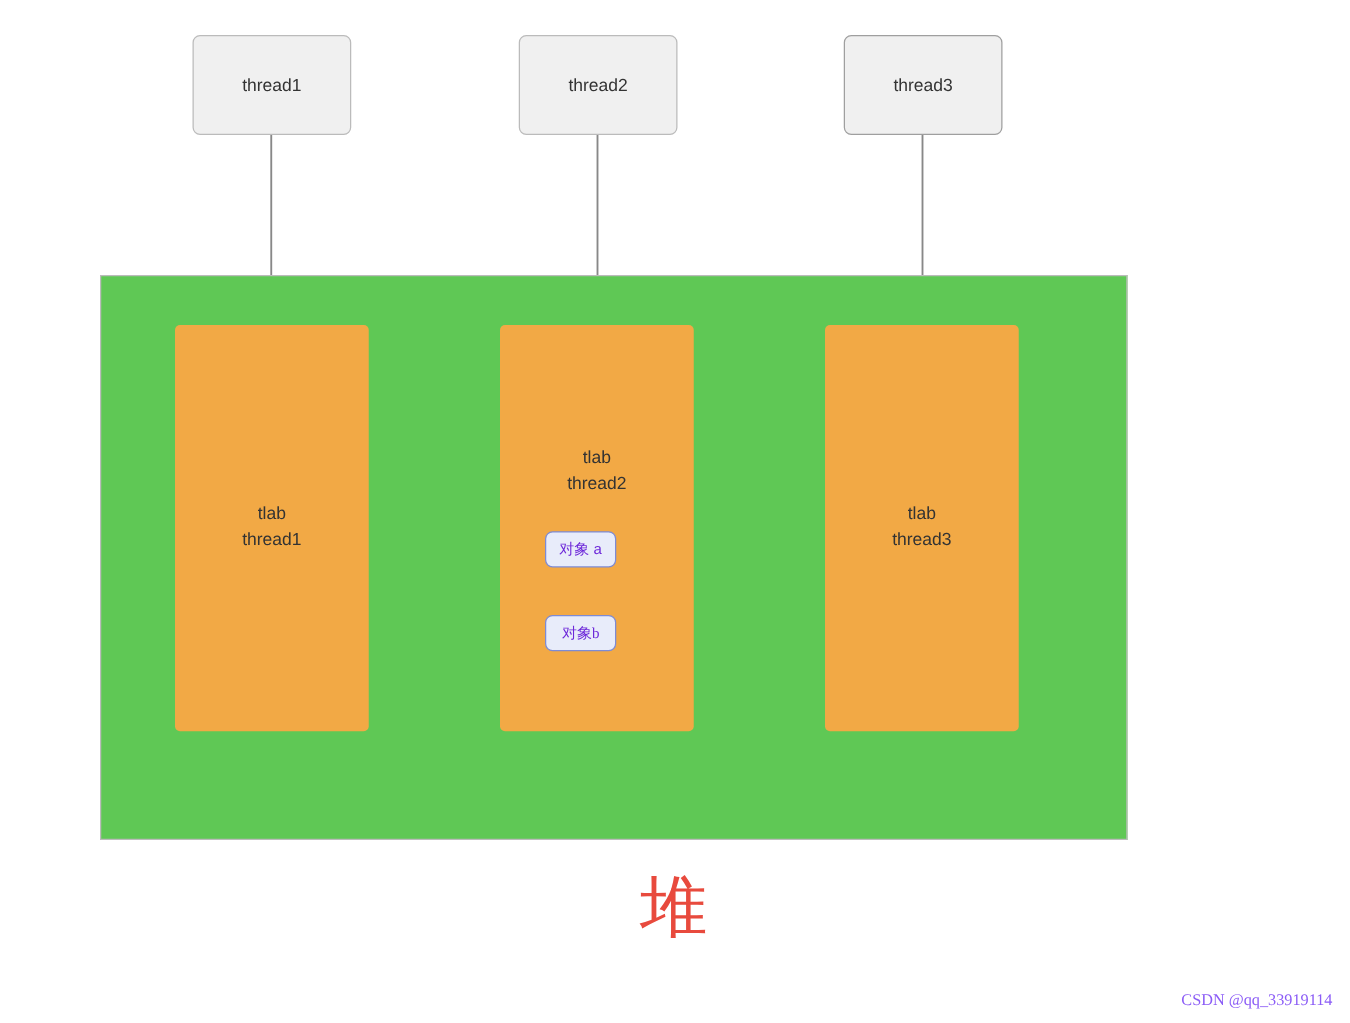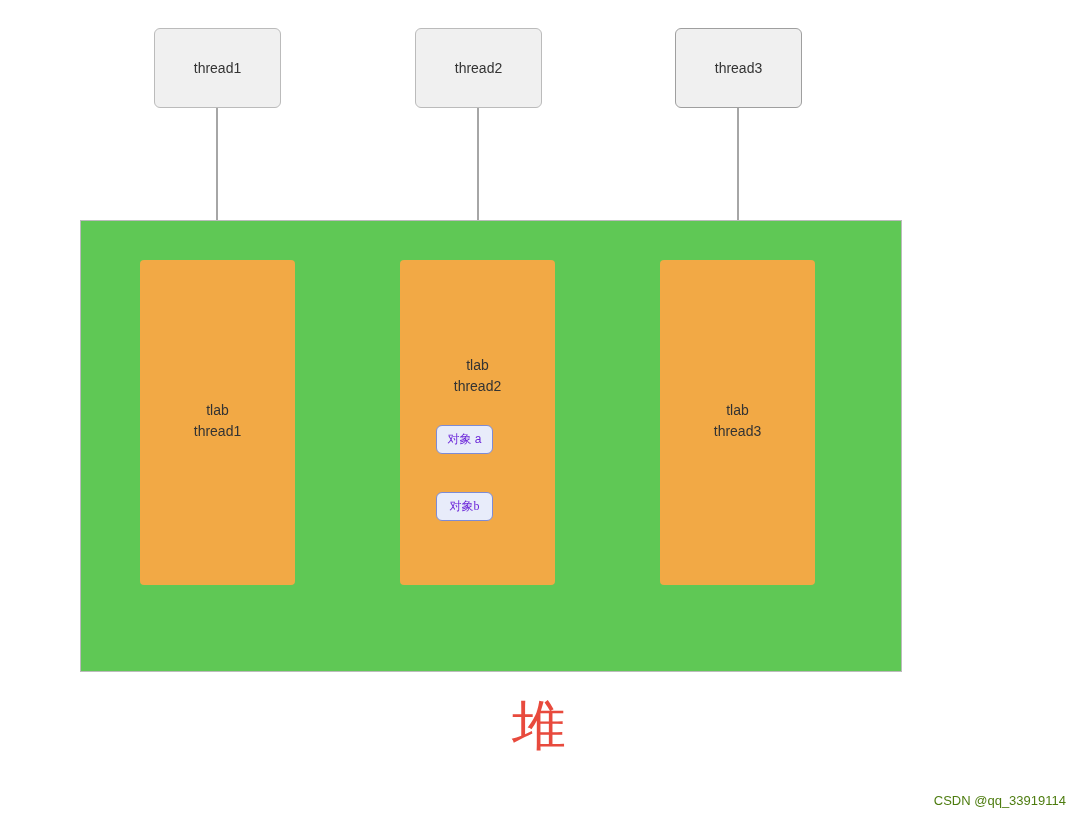--- a/index.html
+++ b/index.html
@@ -93,22 +93,22 @@
     font-size: 54px;
     color: #e84a3d;
     font-weight: 500;
     letter-spacing: 2px;
   }
   .watermark {
     position: absolute;
     right: 14px;
     bottom: 10px;
     font-size: 13px;
-    color: #4d7c0f;
-    font-family: Liberation Sans, sans-serif;
+    color: #8b5cf6;
+    font-family: Liberation Serif, serif;
   }
 </style>
 </head>
 <body>
 
 <div class="thread th1">thread1</div>
 <div class="thread th2">thread2</div>
 <div class="thread th3">thread3</div>
 
 <svg class="arrow ar1" viewBox="0 0 20 160">

